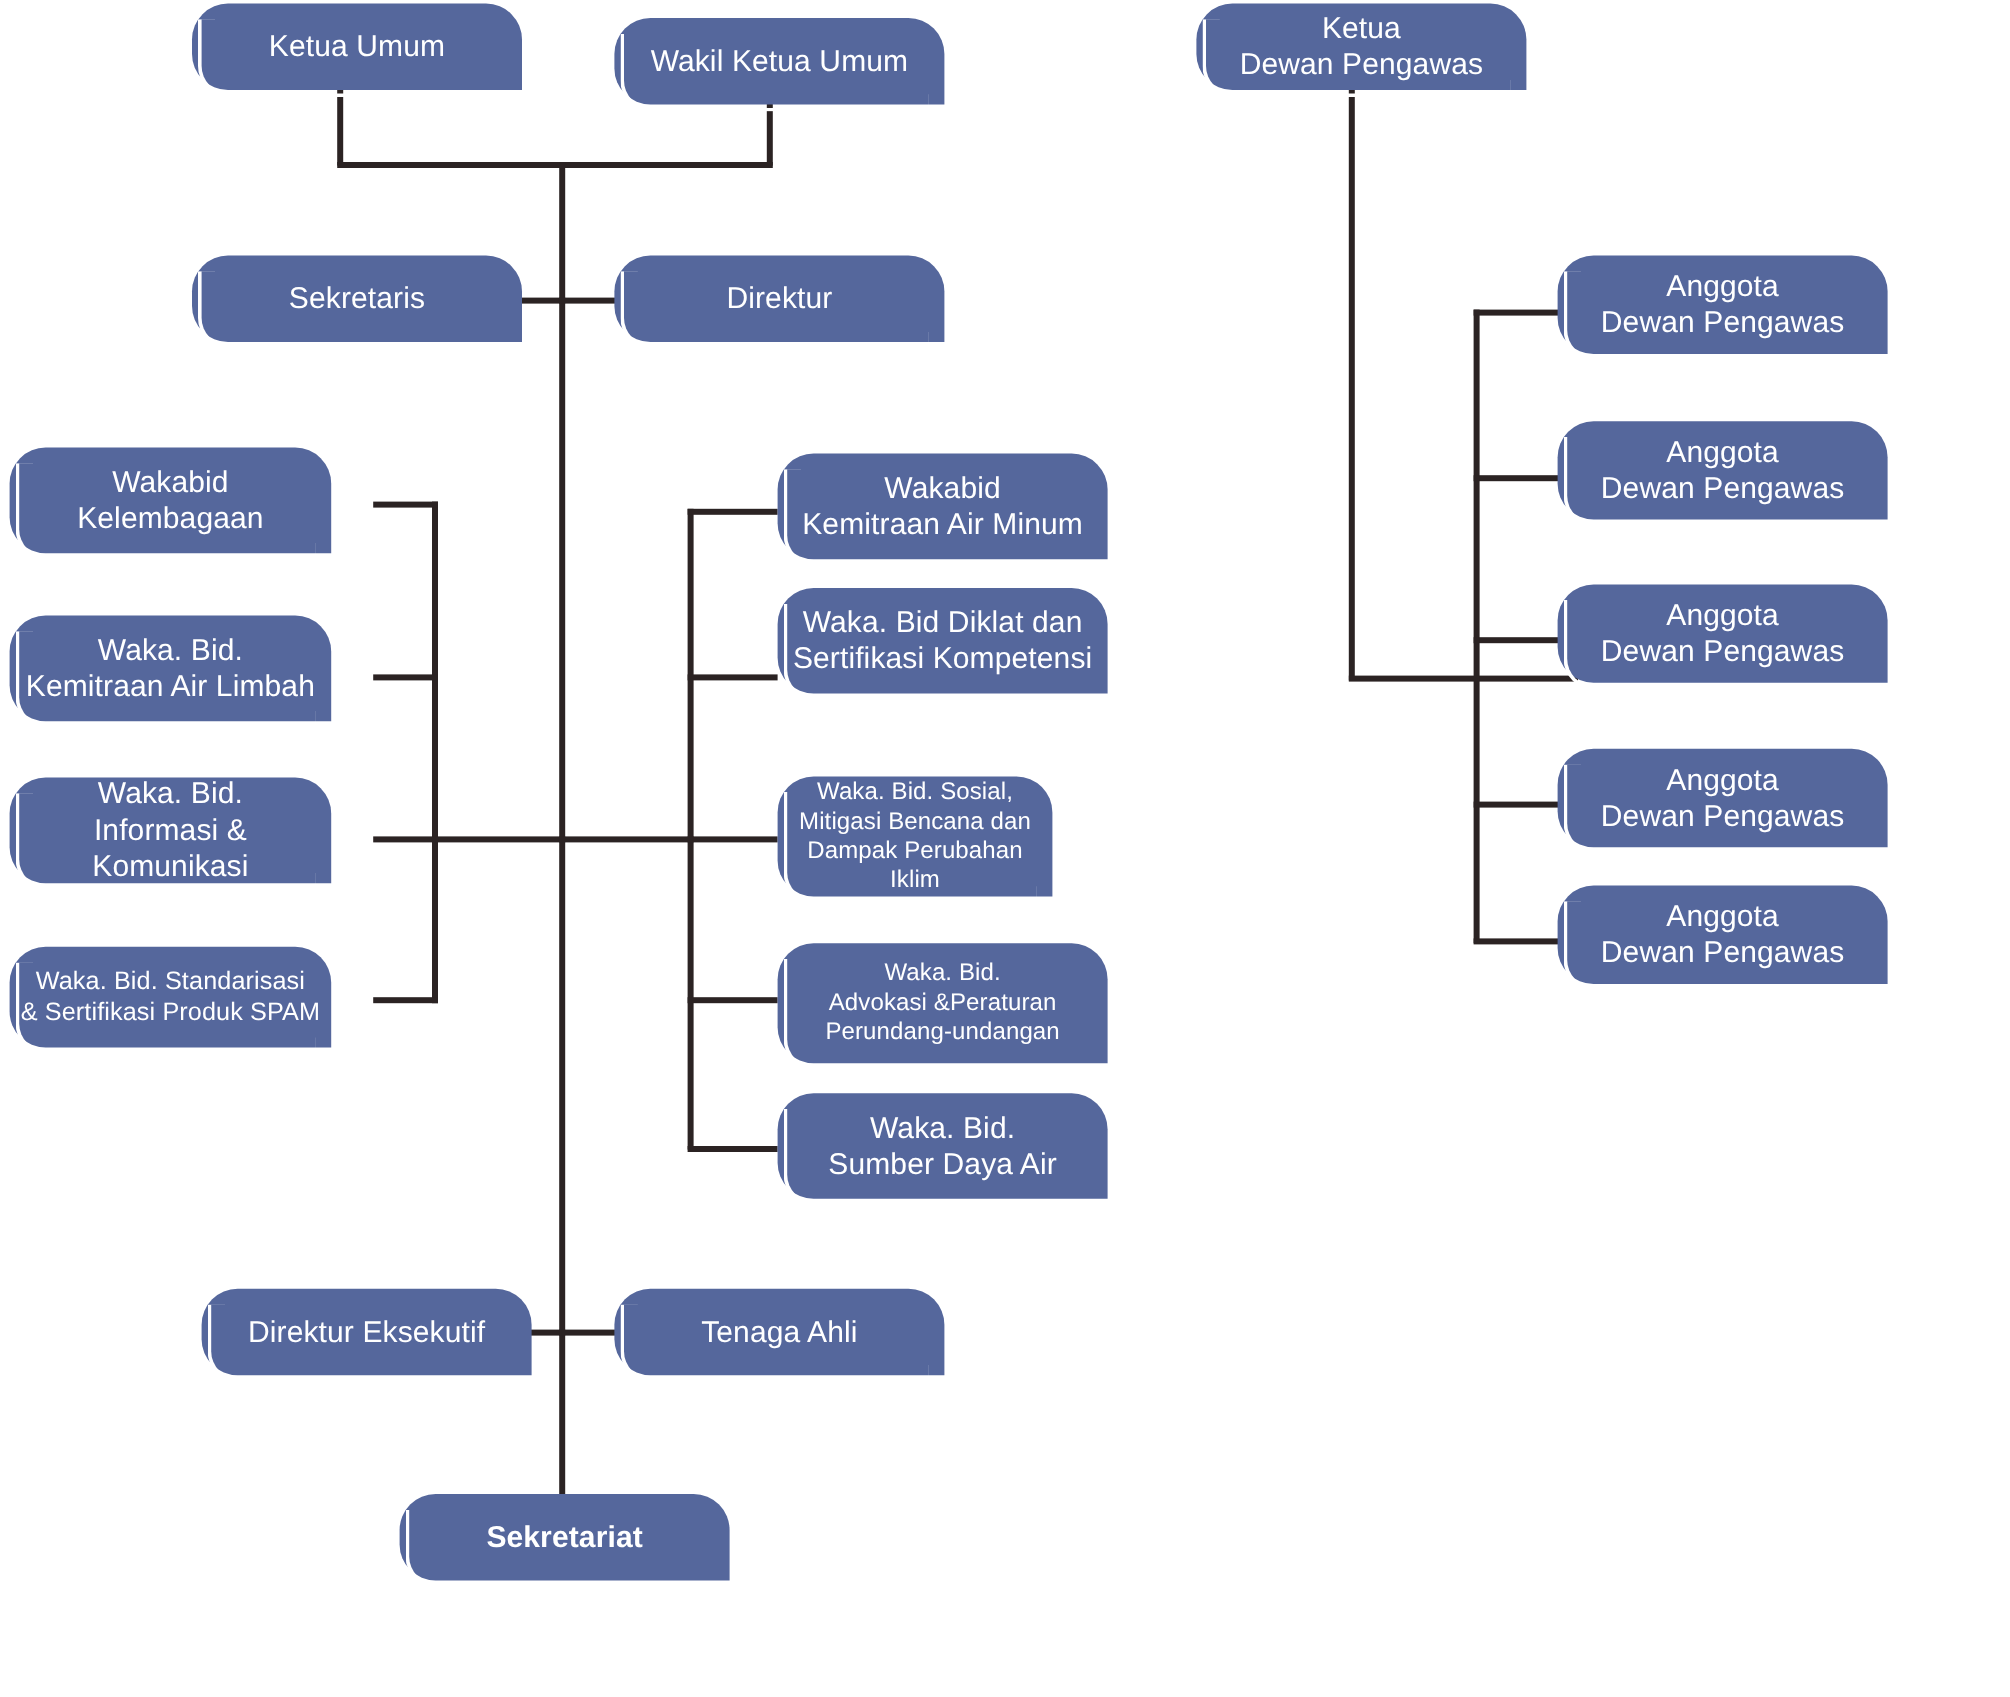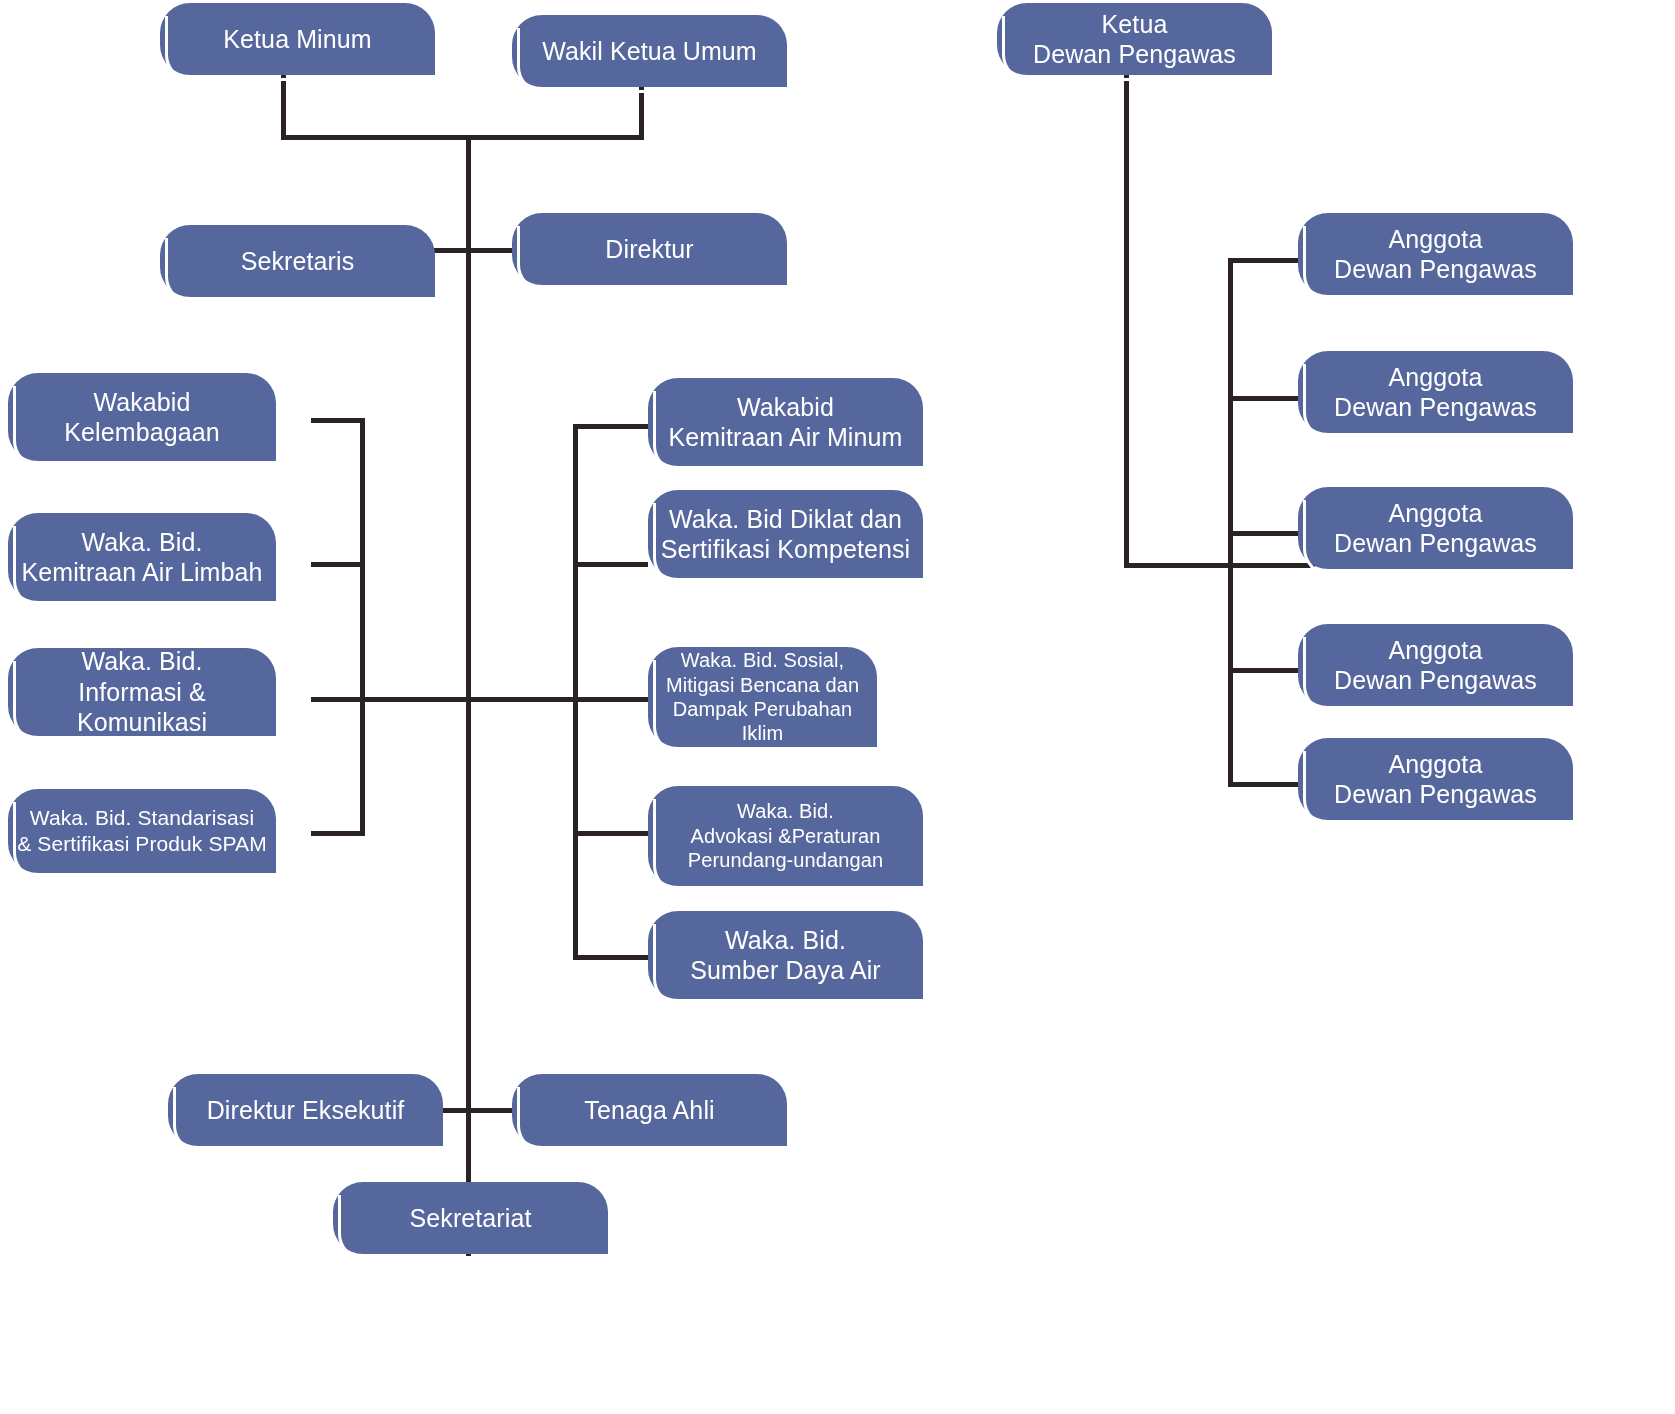--- a/index.html
+++ b/index.html
@@ -83,27 +83,27 @@
   <div class="ln lnv" style="left:1124px;top:75px;width:5px;height:492px;"></div>
   <div class="ln lnh" style="left:1124px;top:563px;width:191px;height:5px;"></div>
   <div class="ln lnv" style="left:1228px;top:258px;width:5px;height:528px;"></div>
   <div class="ln lnh" style="left:1228px;top:258px;width:75px;height:5px;"></div>
   <div class="ln lnh" style="left:1228px;top:396px;width:75px;height:5px;"></div>
   <div class="ln lnh" style="left:1228px;top:531px;width:75px;height:5px;"></div>
   <div class="ln lnh" style="left:1228px;top:668px;width:75px;height:5px;"></div>
   <div class="ln lnh" style="left:1228px;top:782px;width:75px;height:5px;"></div>
 
   <div class="node" style="left:160px;top:3px;width:275px;height:72px;">
-    <span>Ketua Minum</span>
+    <span>Ketua Umum</span>
   </div>
   <div class="node" style="left:512px;top:15px;width:275px;height:72px;">
     <span>Wakil Ketua Umum</span>
   </div>
 
-  <div class="node" style="left:160px;top:213px;width:275px;height:72px;margin-top:12px;">
+  <div class="node" style="left:160px;top:213px;width:275px;height:72px;">
     <span>Sekretaris</span>
   </div>
   <div class="node" style="left:512px;top:213px;width:275px;height:72px;">
     <span>Direktur</span>
   </div>
 
   <div class="node" style="left:8px;top:373px;width:268px;height:88px;">
     <span>Wakabid
 Kelembagaan</span>
   </div>
@@ -142,21 +142,21 @@
     <span>Waka. Bid.
 Sumber Daya Air</span>
   </div>
 
   <div class="node" style="left:168px;top:1074px;width:275px;height:72px;">
     <span>Direktur Eksekutif</span>
   </div>
   <div class="node" style="left:512px;top:1074px;width:275px;height:72px;">
     <span>Tenaga Ahli</span>
   </div>
-  <div class="node" style="left:333px;top:1182px;width:275px;height:72px;">
+  <div class="node" style="left:333px;top:1245px;width:275px;height:72px;font-weight:bold;">
     <span>Sekretariat</span>
   </div>
 
   <div class="node" style="left:997px;top:3px;width:275px;height:72px;">
     <span>Ketua
 Dewan Pengawas</span>
   </div>
 
   <div class="node" style="left:1298px;top:213px;width:275px;height:82px;">
     <span>Anggota

